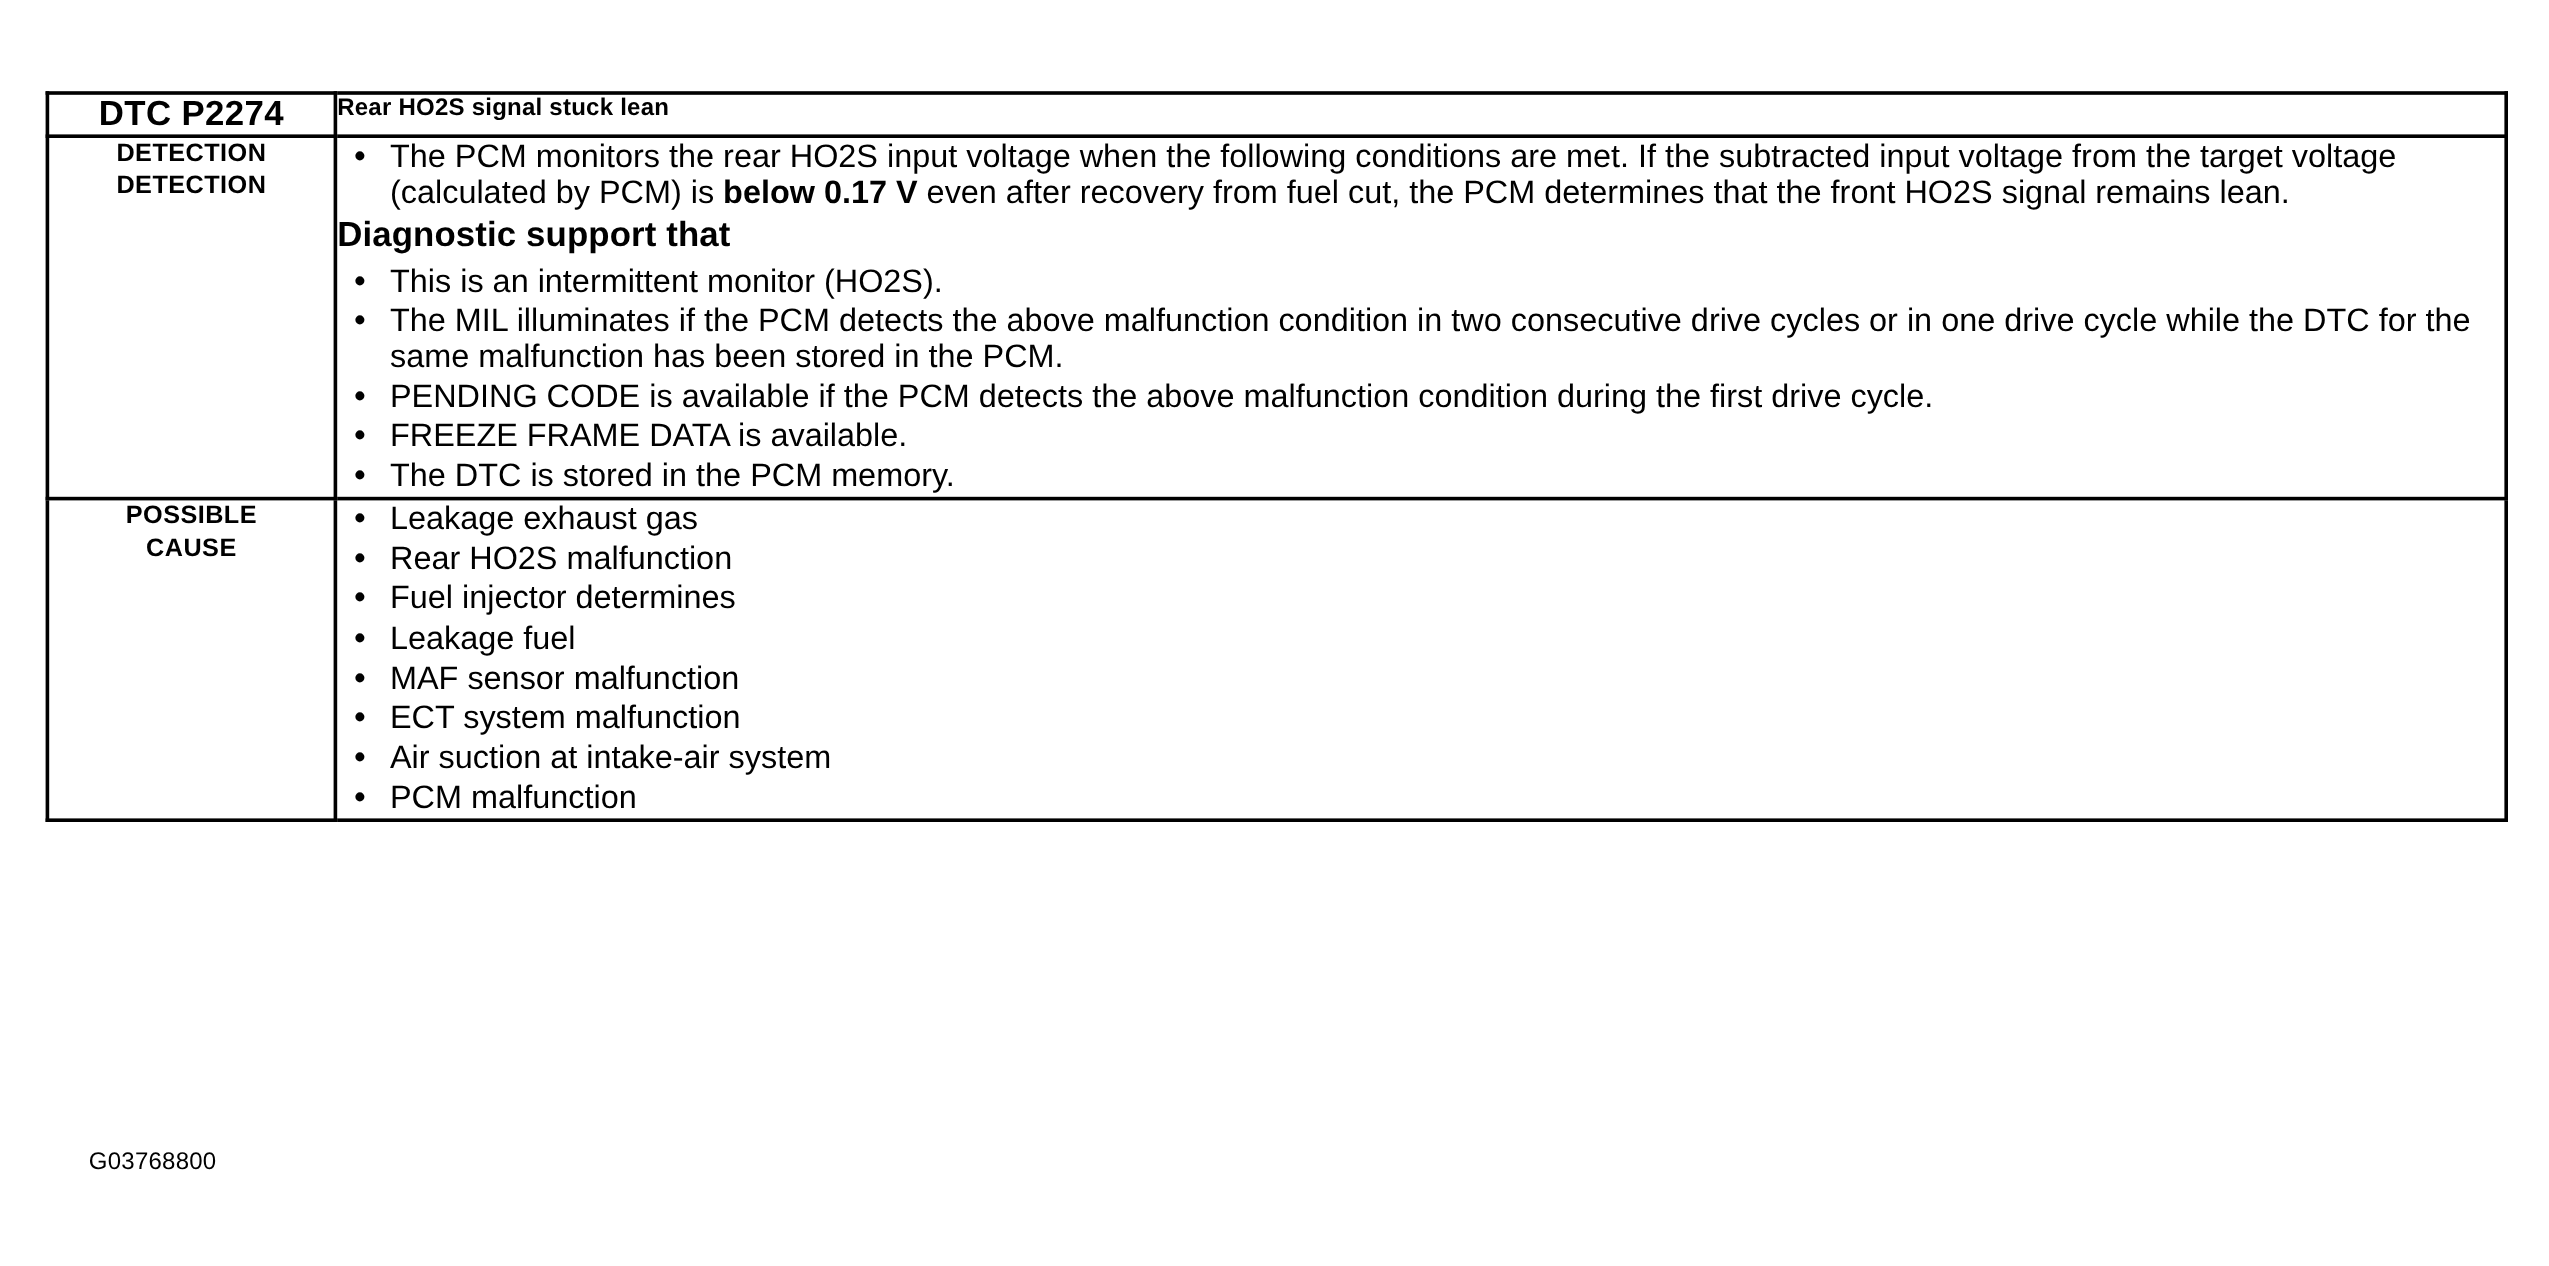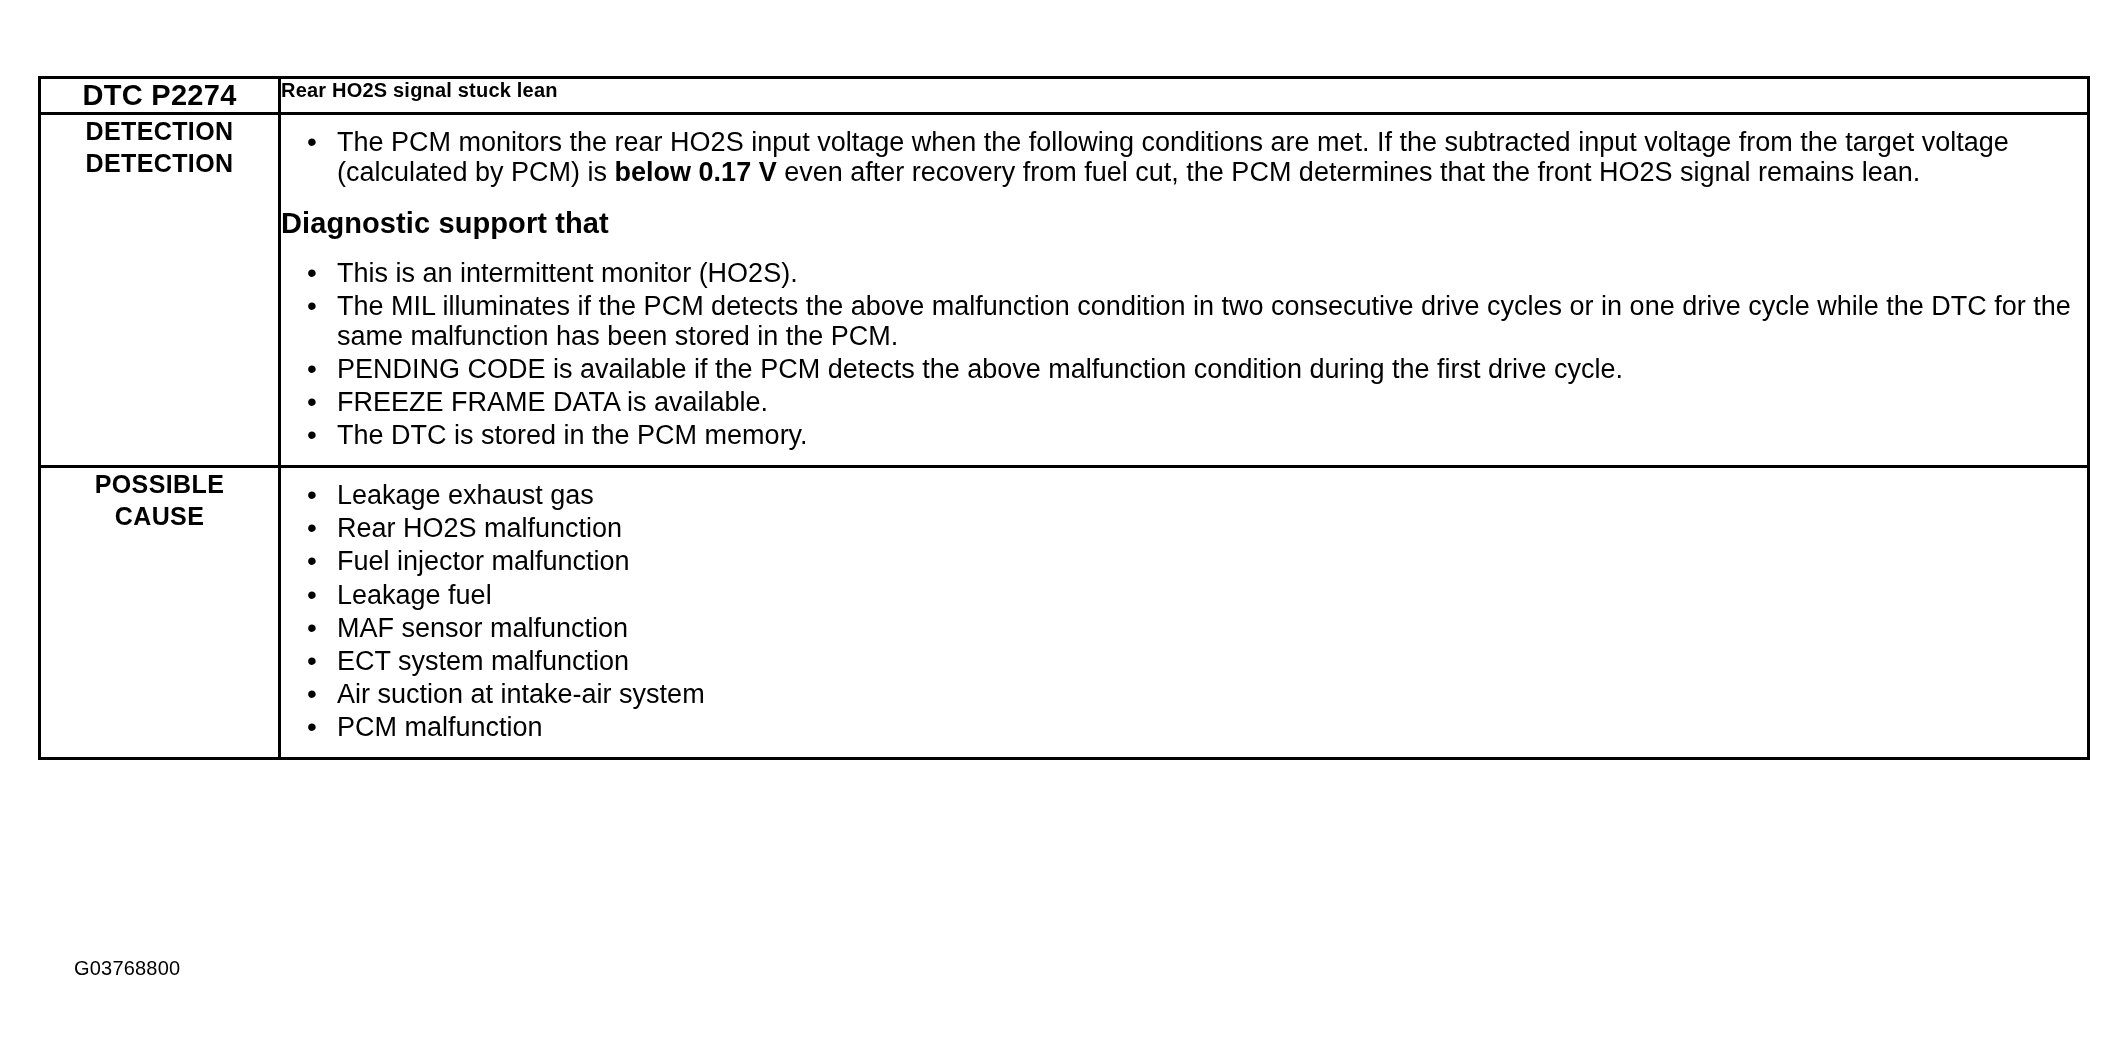--- a/index.html
+++ b/index.html
@@ -47,34 +47,34 @@
   .dtc-title {
     font-size: 20px;
     font-weight: bold;
     padding: 11px 0 13px 18px;
     letter-spacing: .2px;
   }
   
   .vlabel {
     text-align: center;
     vertical-align: middle;
-    font-size: 25px;
+    font-size: 21px;
     font-weight: bold;
     line-height: 1.28;
     letter-spacing: .4px;
   }
   
   .content {
     padding: 10px 14px 14px 18px;
     font-size: 27px;
     line-height: 1.12;
   }
   ul.bullets {
     margin: 0;
-    padding: 12px;
+    padding: 0;
     list-style: none;
   }
   ul.bullets > li {
     position: relative;
     padding-left: 44px;
     margin: 0 0 3px 0;
     font-size: 27px;
     line-height: 1.115;
   }
   ul.bullets > li::before {
@@ -141,21 +141,21 @@
 
       <tr>
         <td class="vlabel">
           <div>POSSIBLE</div>
           <div>CAUSE</div>
         </td>
         <td class="content">
           <ul class="bullets">
             <li>Leakage exhaust gas</li>
             <li>Rear HO2S malfunction</li>
-            <li>Fuel injector malfunction</li>
+            <li>Fuel injector determines</li>
             <li>Leakage fuel</li>
             <li>MAF sensor malfunction</li>
             <li>ECT system malfunction</li>
             <li>Air suction at intake-air system</li>
             <li>PCM malfunction</li>
           </ul>
         </td>
       </tr>
     </tbody>
   </table>

